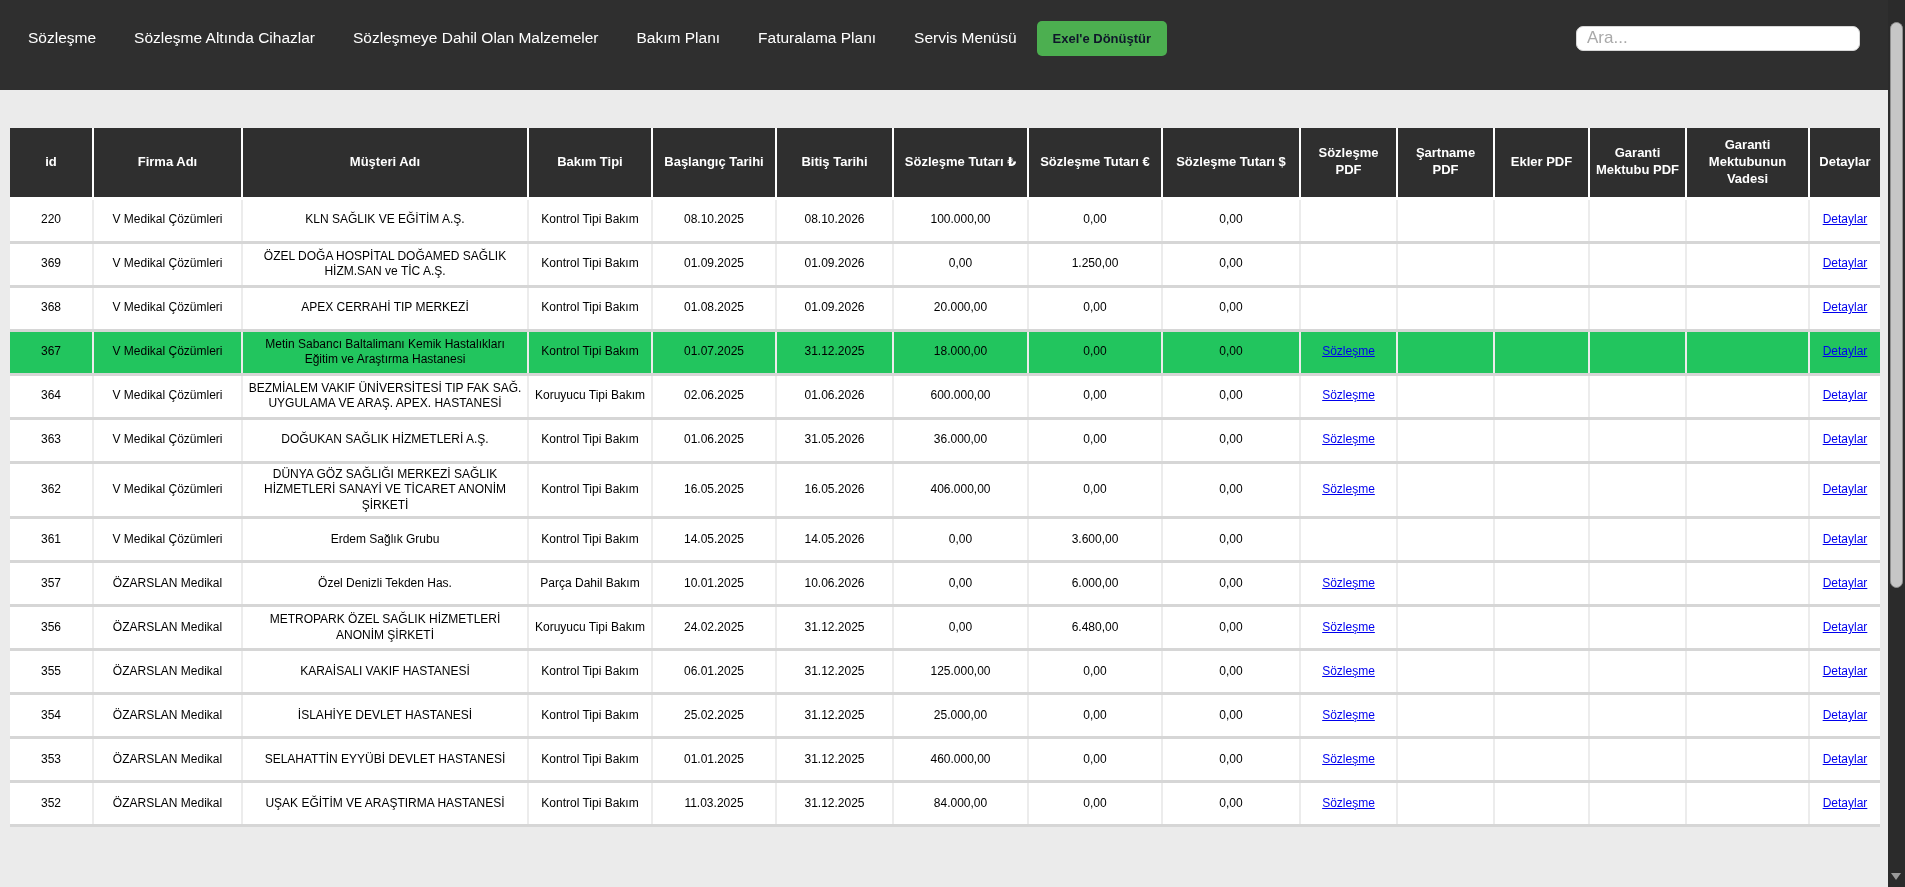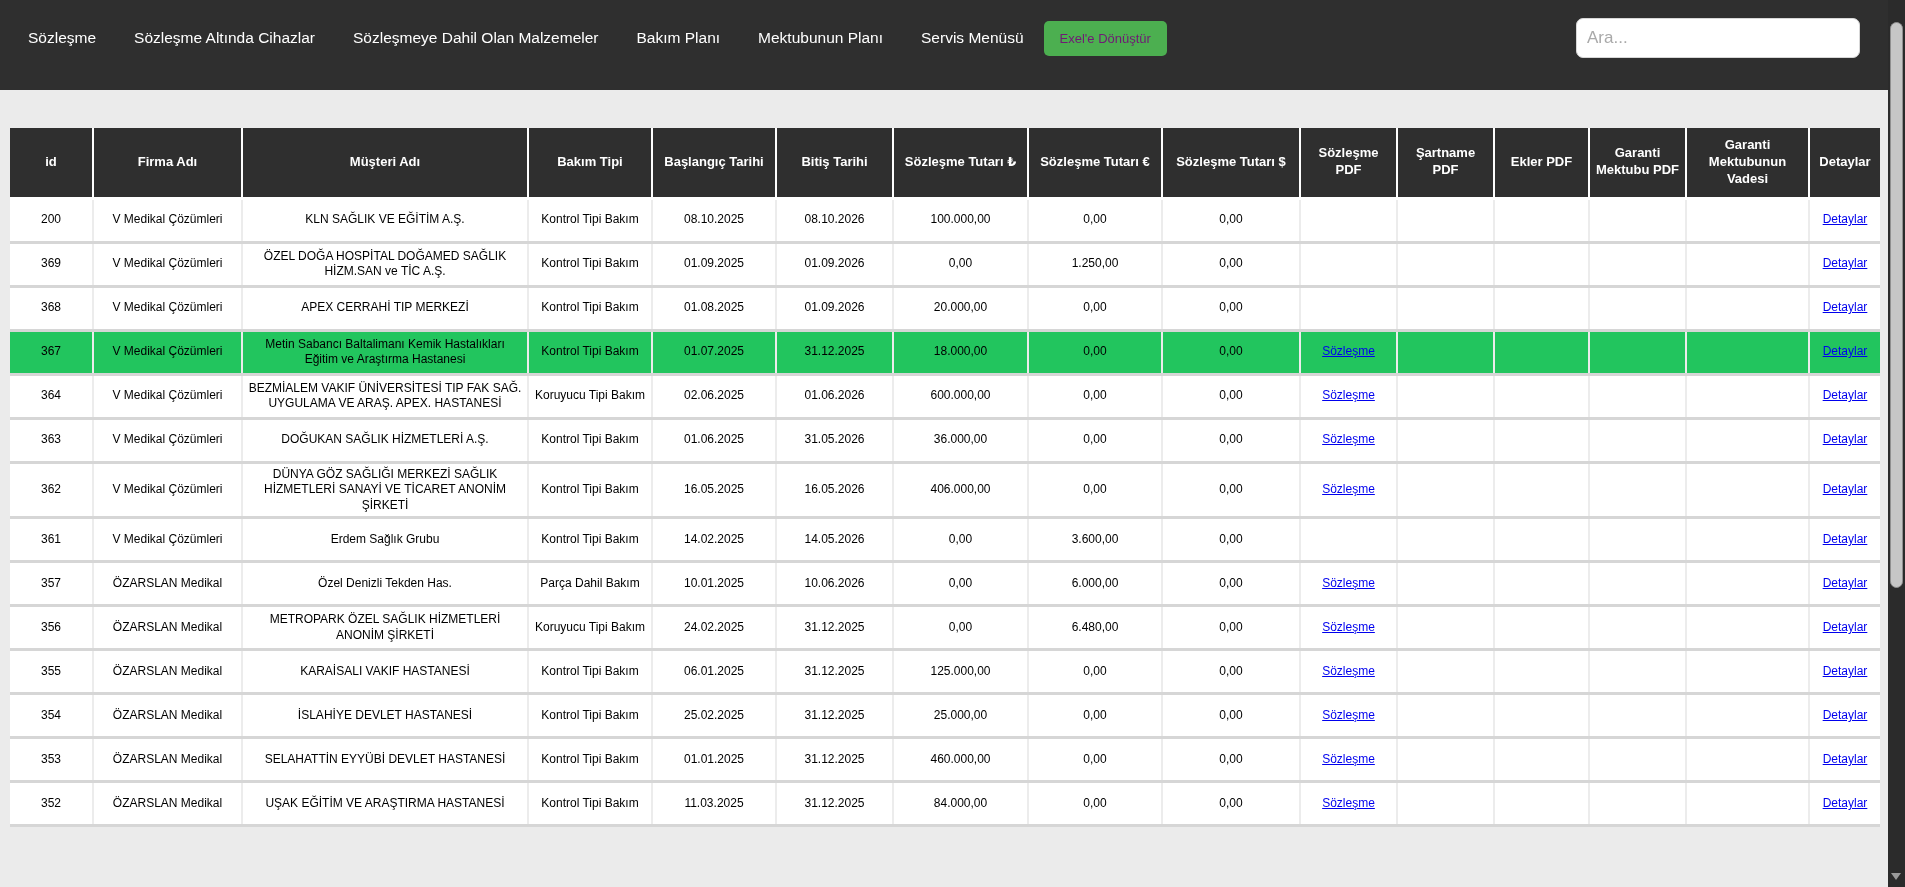--- a/index.html
+++ b/index.html
@@ -23,33 +23,33 @@
   .nav-link {
     color: #ffffff;
     font-size: 15.5px;
     text-decoration: none;
     white-space: nowrap;
     cursor: pointer;
   }
   .excel-btn {
     margin-left: 20px;
     background: #4caf50;
-    color: #701a75;
+    color: #0f172a;
     border: none;
     border-radius: 5px;
     font-size: 13px;
-    font-weight: normal;
+    font-weight: bold;
     padding: 10px 16px;
     cursor: pointer;
     white-space: nowrap;
     font-family: inherit;
   }
   .search-input {
     margin-left: auto;
-    width: 284px; height: 40px;
+    width: 284px; height: 25px;
     border: 1px solid #d7d7d7;
     border-radius: 7px;
     padding: 0 10px;
     font-size: 17px;
     color: #333;
     outline: none;
     font-family: inherit;
   }
   .search-input::placeholder { color: #a9a9a9; }
 
@@ -123,21 +123,21 @@
 </style>
 </head>
 <body>
 
 <div class="navbar">
   <nav class="nav-menu">
       <a class="nav-link">Sözleşme</a>
       <a class="nav-link">Sözleşme Altında Cihazlar</a>
       <a class="nav-link">Sözleşmeye Dahil Olan Malzemeler</a>
       <a class="nav-link">Bakım Planı</a>
-      <a class="nav-link">Mektubunun Planı</a>
+      <a class="nav-link">Faturalama Planı</a>
       <a class="nav-link">Servis Menüsü</a>
     </nav>
   <button class="excel-btn">Exel'e Dönüştür</button>
   <input class="search-input" type="text" placeholder="Ara..." style="">
 </div>
 
 <div class="table-wrap">
   <table class="contracts">
     <colgroup>
       <col class="c0">
@@ -170,21 +170,21 @@
           <th>Sözleşme PDF</th>
           <th>Şartname PDF</th>
           <th>Ekler PDF</th>
           <th>Garanti Mektubu PDF</th>
           <th>Garanti Mektubunun Vadesi</th>
           <th>Detaylar</th>
         </tr>
     </thead>
     <tbody id="table-body">
         <tr>
-          <td>200</td>
+          <td>220</td>
           <td>V Medikal Çözümleri</td>
           <td>KLN SAĞLIK VE EĞİTİM A.Ş.</td>
           <td>Kontrol Tipi Bakım</td>
           <td>08.10.2025</td>
           <td>08.10.2026</td>
           <td>100.000,00</td>
           <td>0,00</td>
           <td>0,00</td>
           <td></td>
           <td></td>
@@ -293,21 +293,21 @@
           <td></td>
           <td></td>
           <td></td>
           <td><a>Detaylar</a></td>
         </tr>
         <tr>
           <td>361</td>
           <td>V Medikal Çözümleri</td>
           <td>Erdem Sağlık Grubu</td>
           <td>Kontrol Tipi Bakım</td>
-          <td>14.02.2025</td>
+          <td>14.05.2025</td>
           <td>14.05.2026</td>
           <td>0,00</td>
           <td>3.600,00</td>
           <td>0,00</td>
           <td></td>
           <td></td>
           <td></td>
           <td></td>
           <td></td>
           <td><a>Detaylar</a></td>

